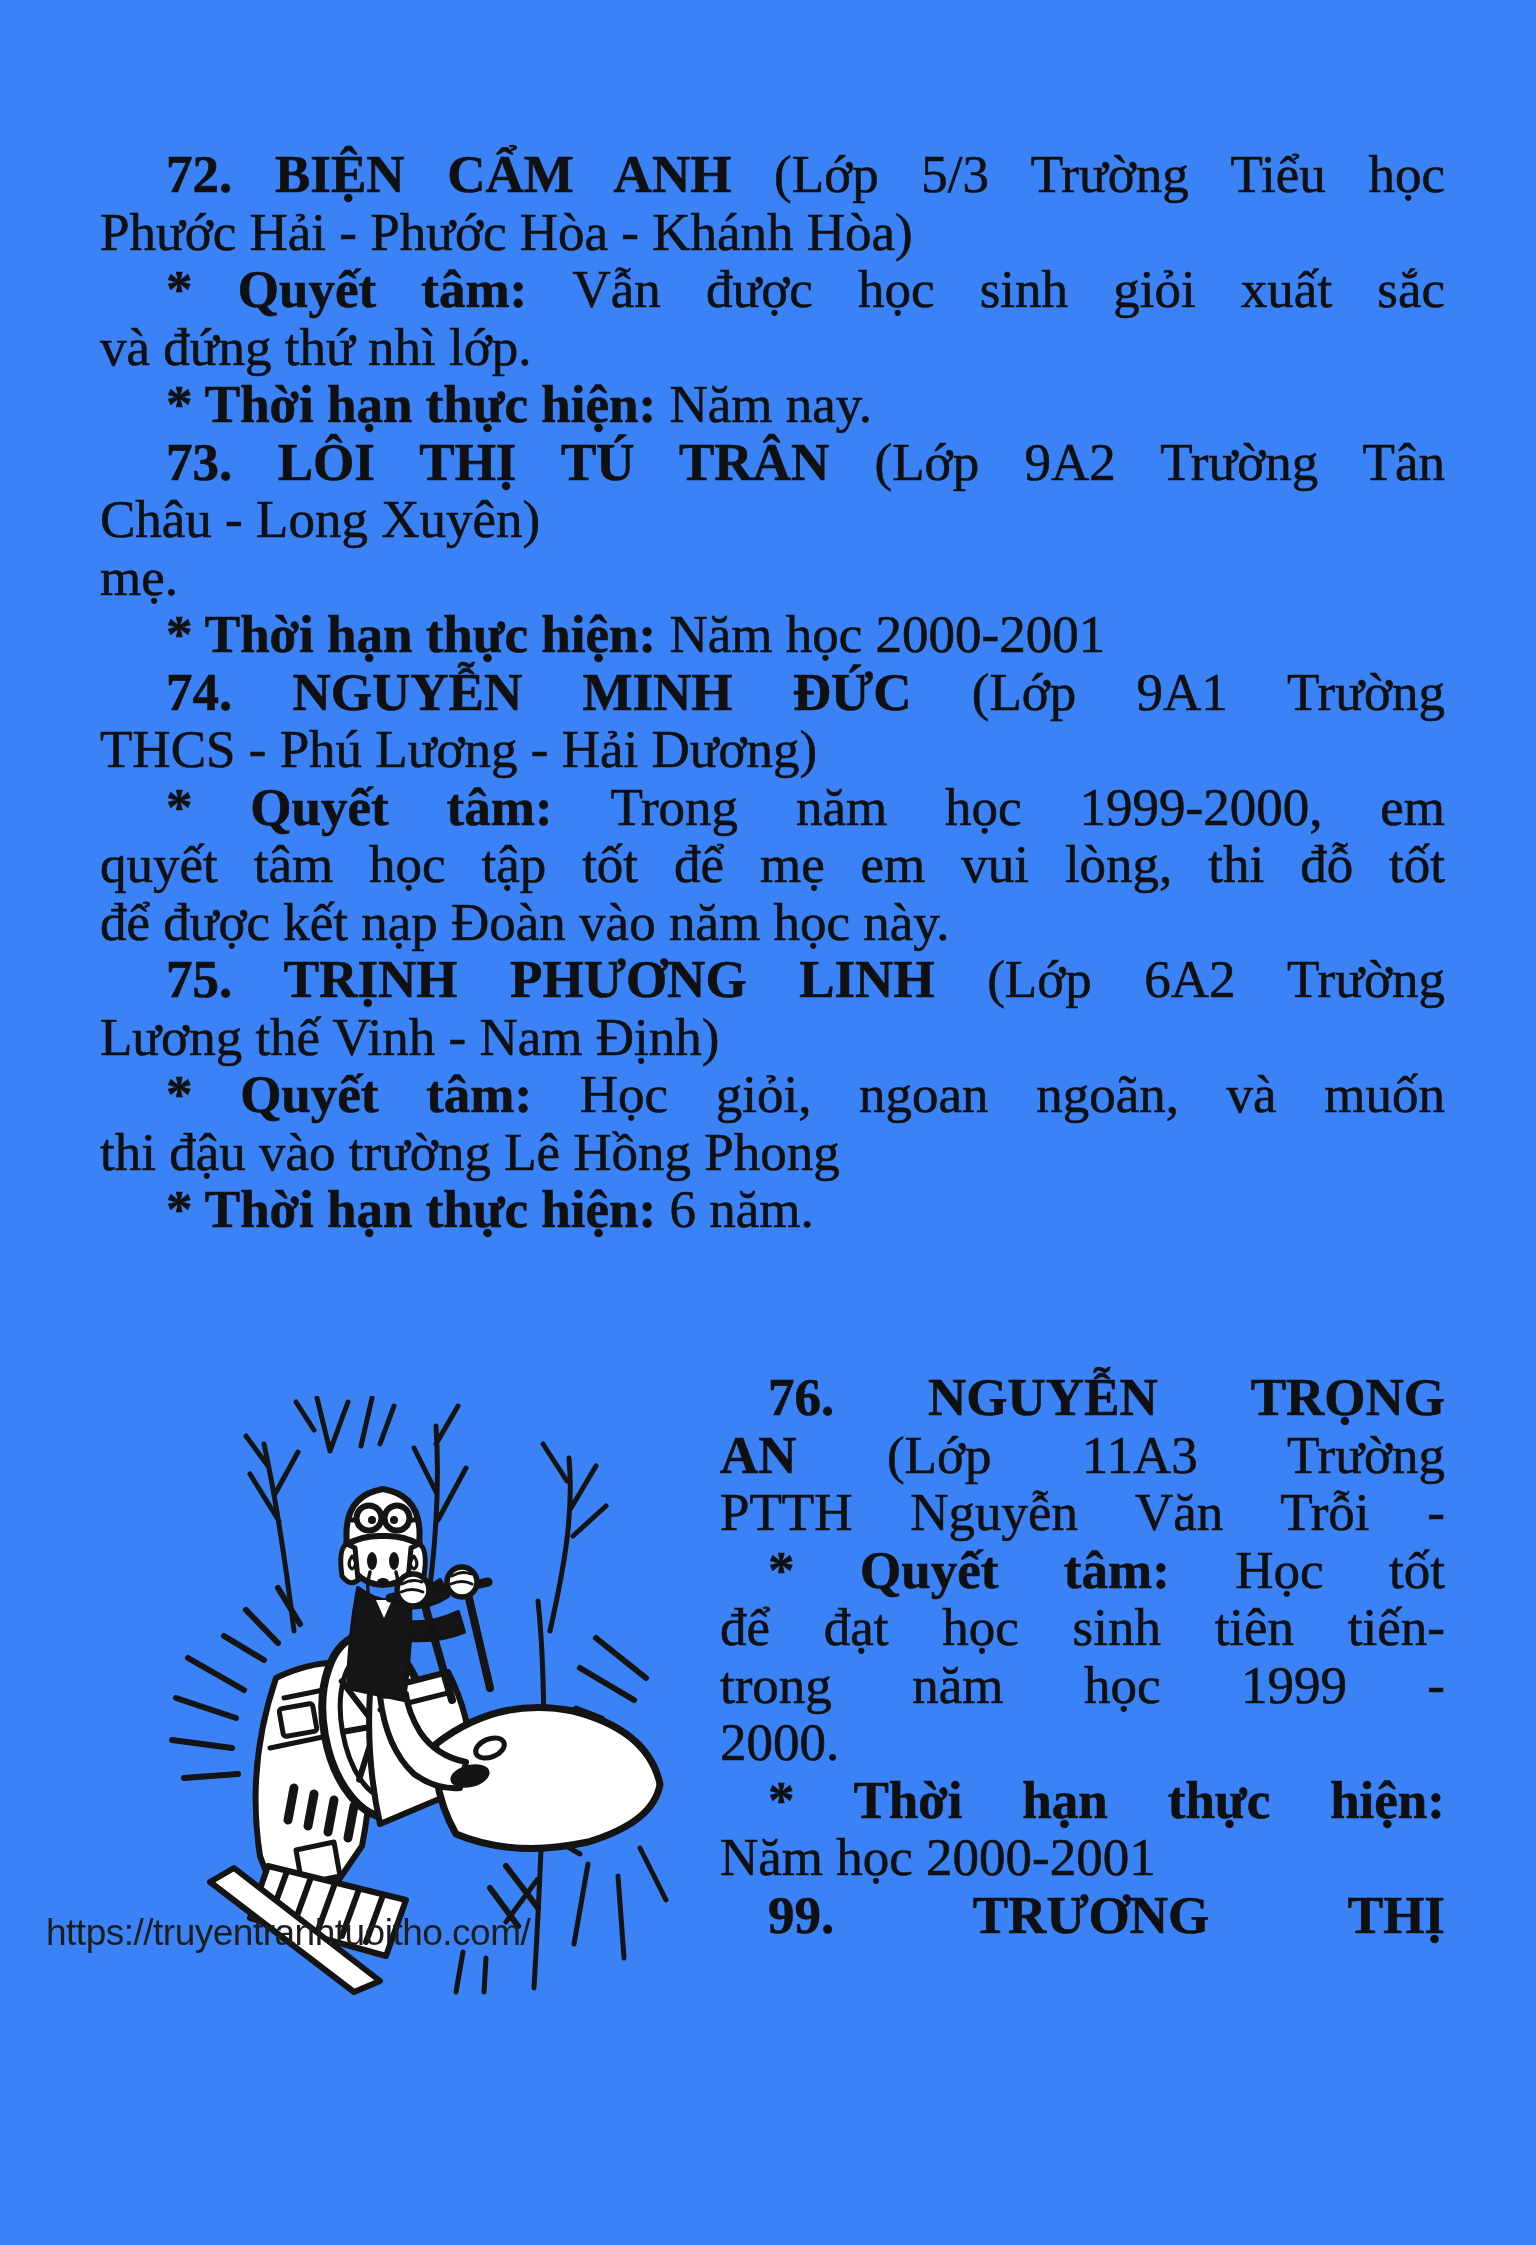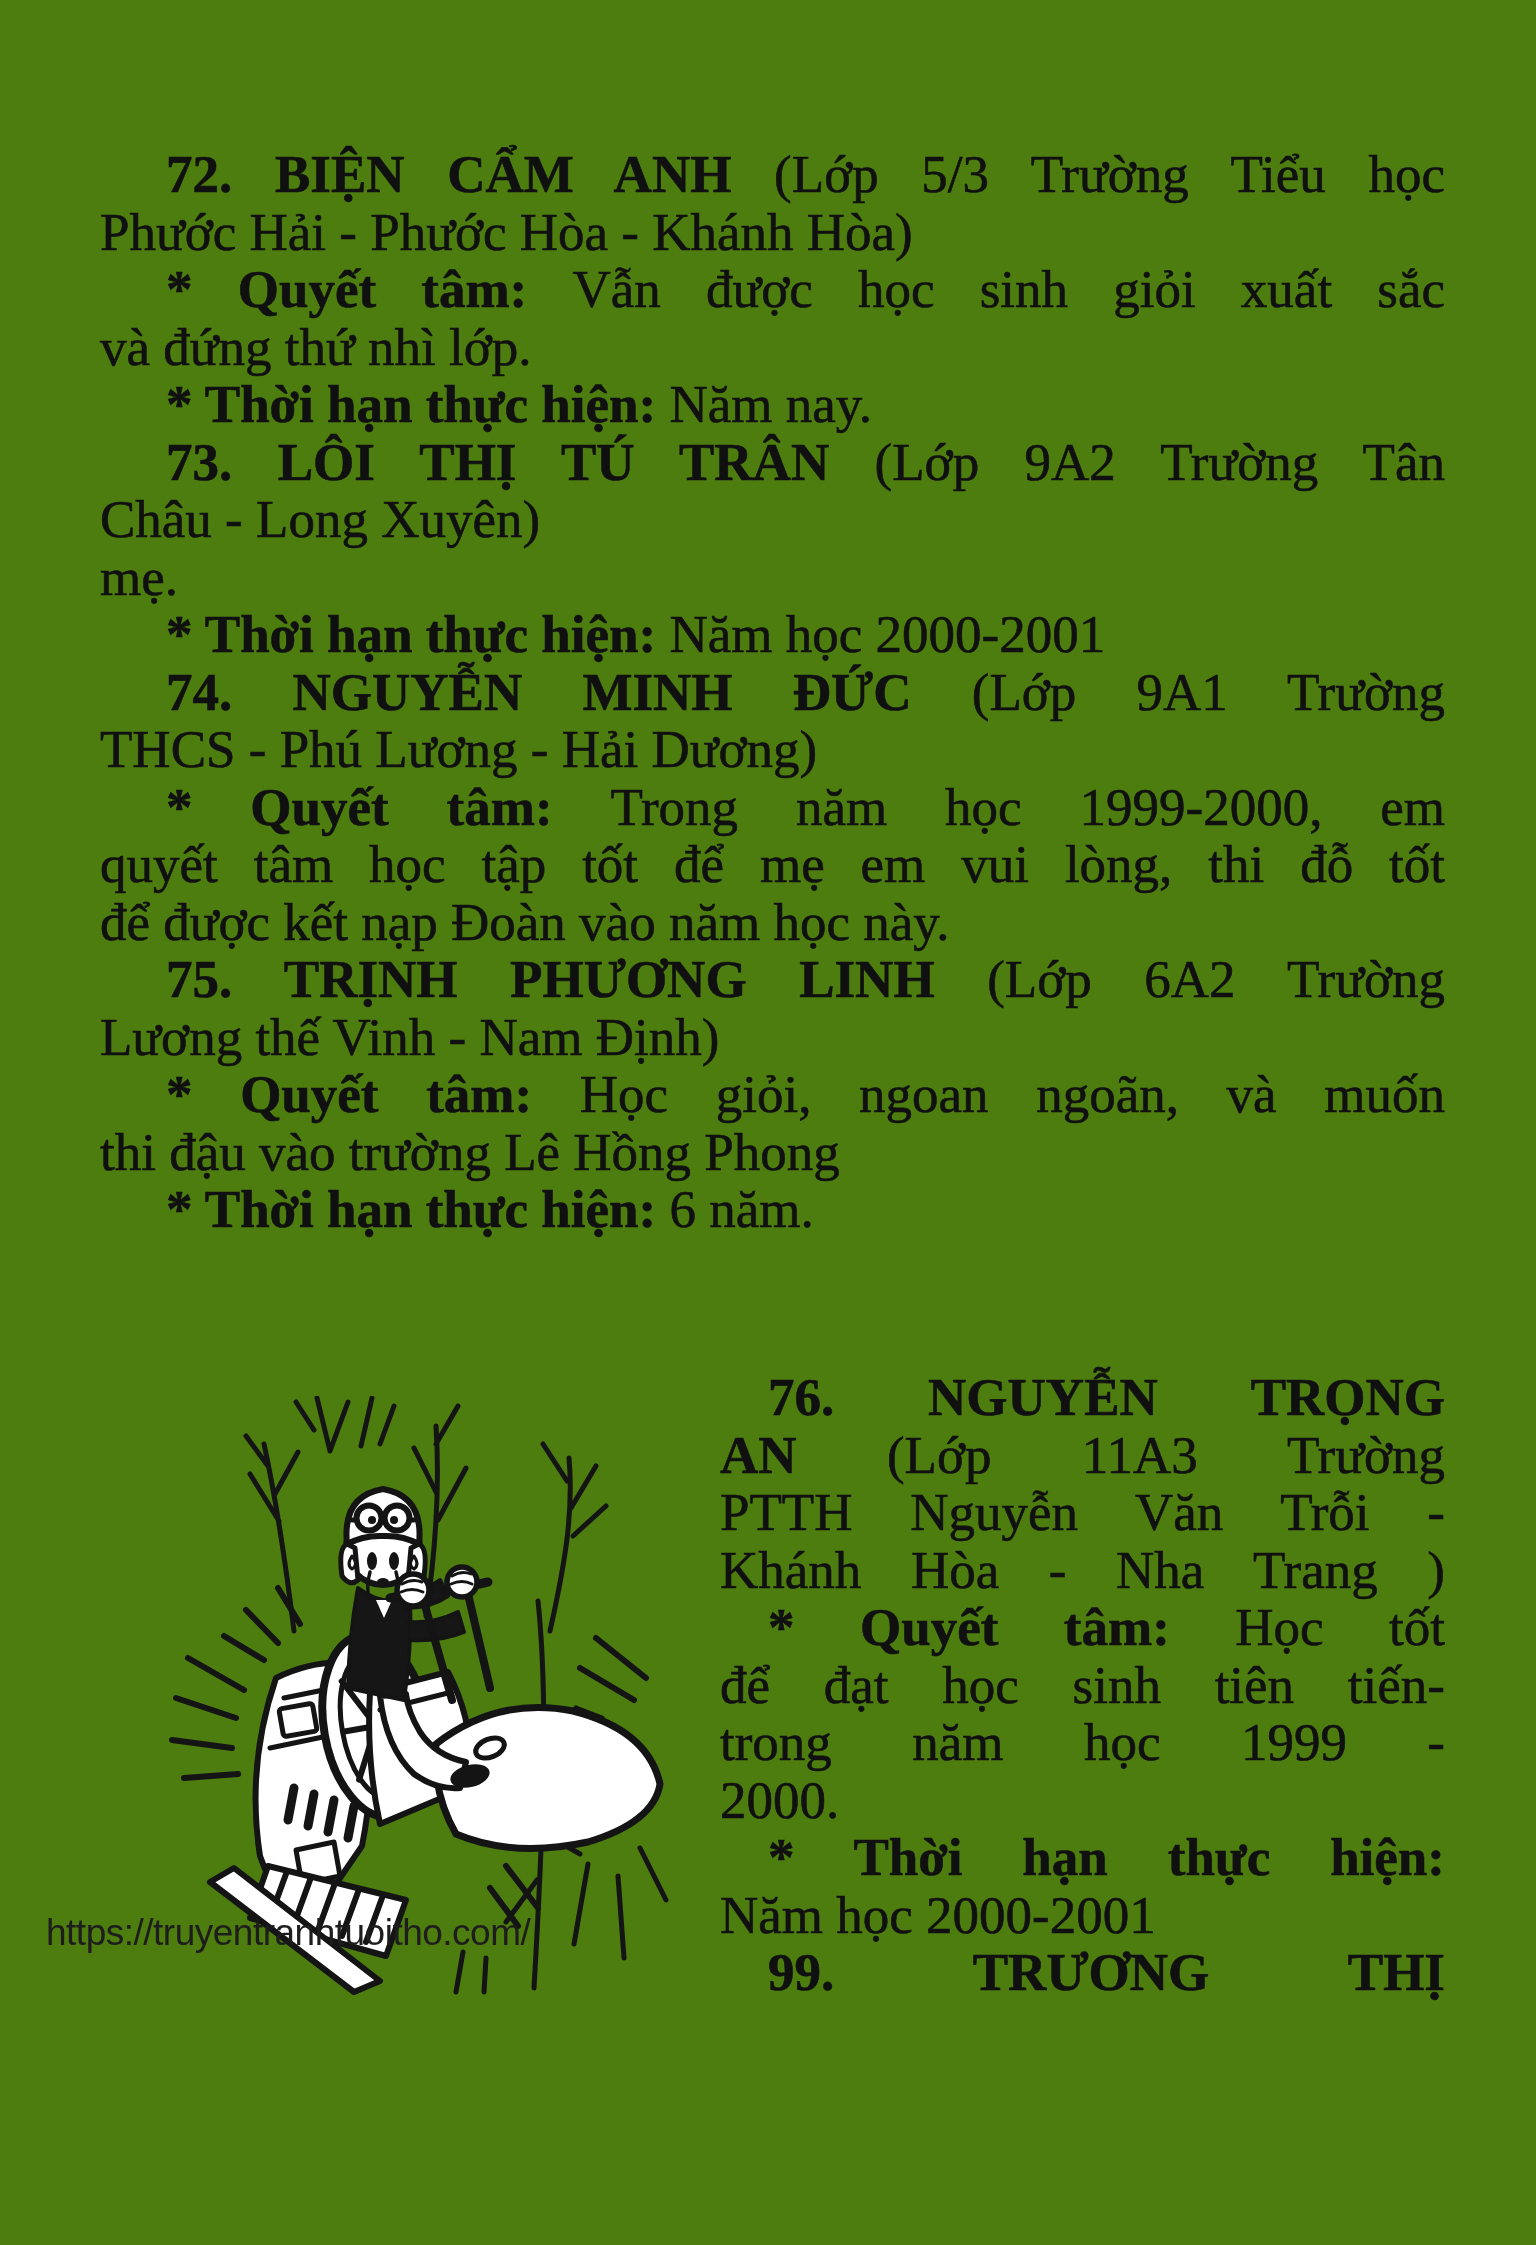--- a/index.html
+++ b/index.html
@@ -1,17 +1,17 @@
 <!DOCTYPE html>
 <html><head>
 <meta charset="utf-8">
 <style>
   html,body{margin:0;padding:0;background:#e8e8e8;}
   .page{
-    position:relative;width:1536px;height:2245px;background:#4d7c0f;
+    position:relative;width:1536px;height:2245px;background:#3b82f6;
     font-family:"Liberation Serif","DejaVu Serif",serif;color:#101010;
     overflow:hidden;margin:0 auto;
   }
   .col{position:absolute;}
   #main-col{left:100px;top:146px;width:1345px;}
   #right-col{left:720px;top:1369px;width:725px;}
   .line{
     font-size:53px;line-height:57.5px;white-space:nowrap;
     -webkit-text-stroke:0.6px #101010;
   }
@@ -136,21 +136,20 @@
       <path stroke="#141414" stroke-width="3" fill="none" d="M284 188 q10 -6 20 -2 M283 196 q11 -5 22 0"></path>
       <circle cx="344" cy="186" r="15" fill="#ffffff" stroke="#141414" stroke-width="5.5"></circle>
       <path stroke="#141414" stroke-width="3" fill="none" d="M334 180 q10 -6 19 -2 M333 188 q11 -5 21 0"></path>
     </g>
   </svg>
 
   <div class="col" id="right-col">
       <div class="line j ind"><span class="b">76. NGUYỄN TRỌNG</span></div>
       <div class="line j"><span class="b">AN </span><span class="r">(Lớp 11A3 Trường</span></div>
       <div class="line j"><span class="r">PTTH Nguyễn Văn Trỗi -</span></div>
-      <div class="line j"><span class="r">Khánh Hòa - Nha Trang )</span></div>
       <div class="line j ind"><span class="b">* Quyết tâm: </span><span class="r">Học tốt</span></div>
       <div class="line j"><span class="r">để đạt học sinh tiên tiến-</span></div>
       <div class="line j"><span class="r">trong năm học 1999 -</span></div>
       <div class="line"><span class="r">2000.</span></div>
       <div class="line j ind"><span class="b">* Thời hạn thực hiện:</span></div>
       <div class="line"><span class="r">Năm học 2000-2001</span></div>
       <div class="line j ind"><span class="b">99. TRƯƠNG THỊ</span></div>
     </div>
 
   <div class="watermark">https://truyentranhtuoitho.com/</div>

